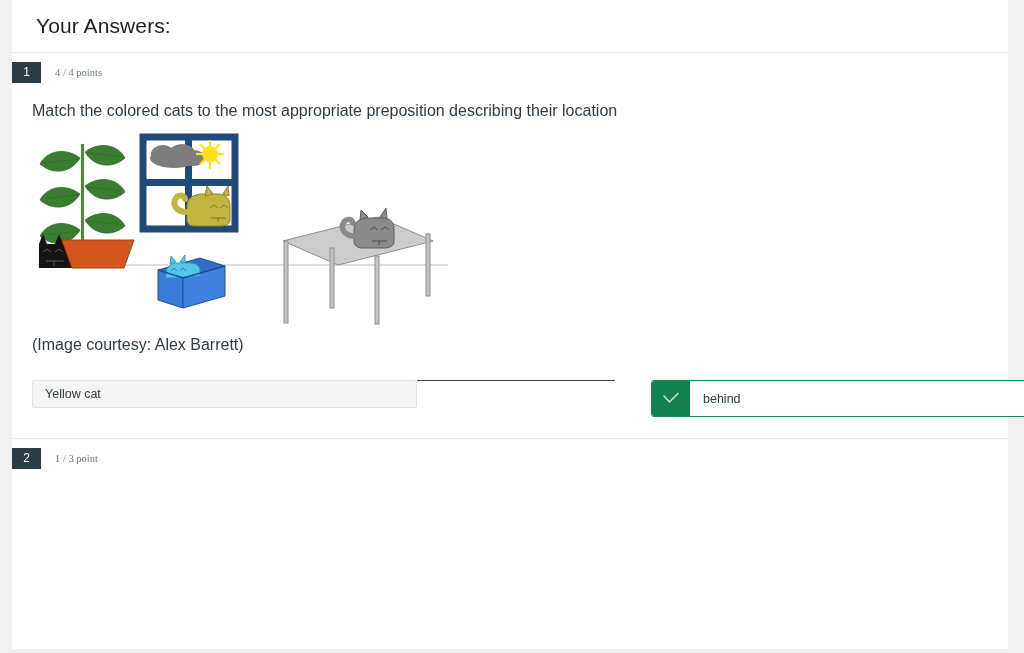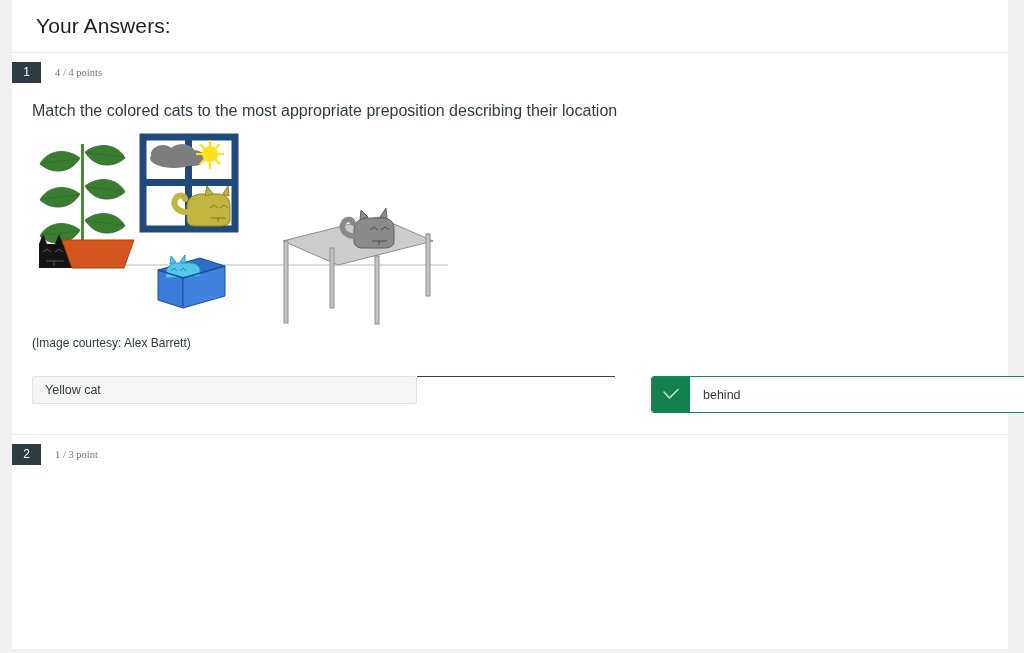--- a/index.html
+++ b/index.html
@@ -64,21 +64,21 @@
     font-size: 16px;
     color: #2d3b45;
   }
   .illustration {
     margin-left: 18px;
     margin-top: 8px;
   }
   .caption {
     margin-left: 20px;
     margin-top: 4px;
-    font-size: 12px;
+    font-size: 16px;
     color: #2d3b45;
   }
   
   .match-list {
     margin-top: 26px;
     position: relative;
   }
   .match-row {
     position: relative;
     height: 58px;

